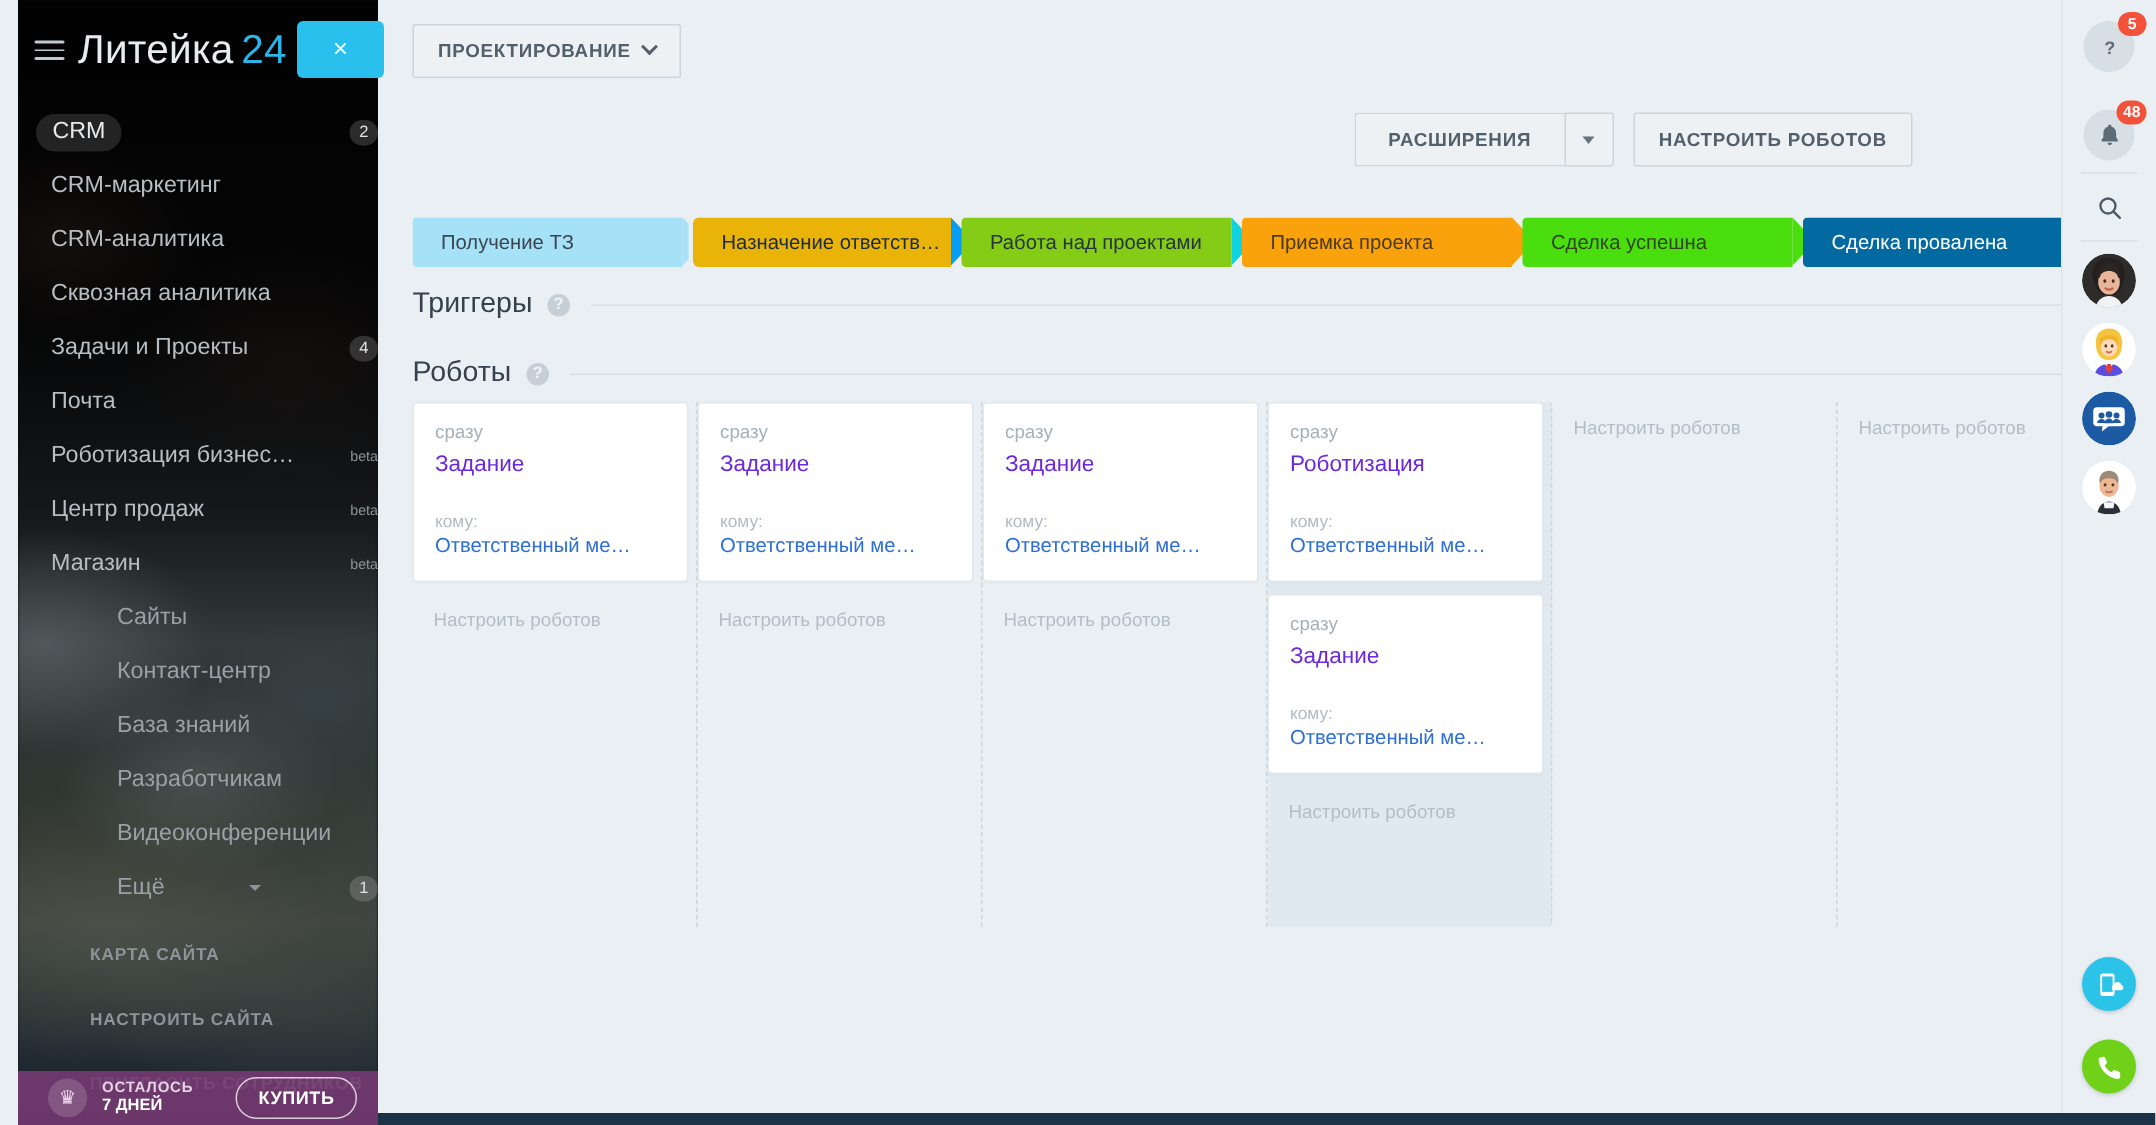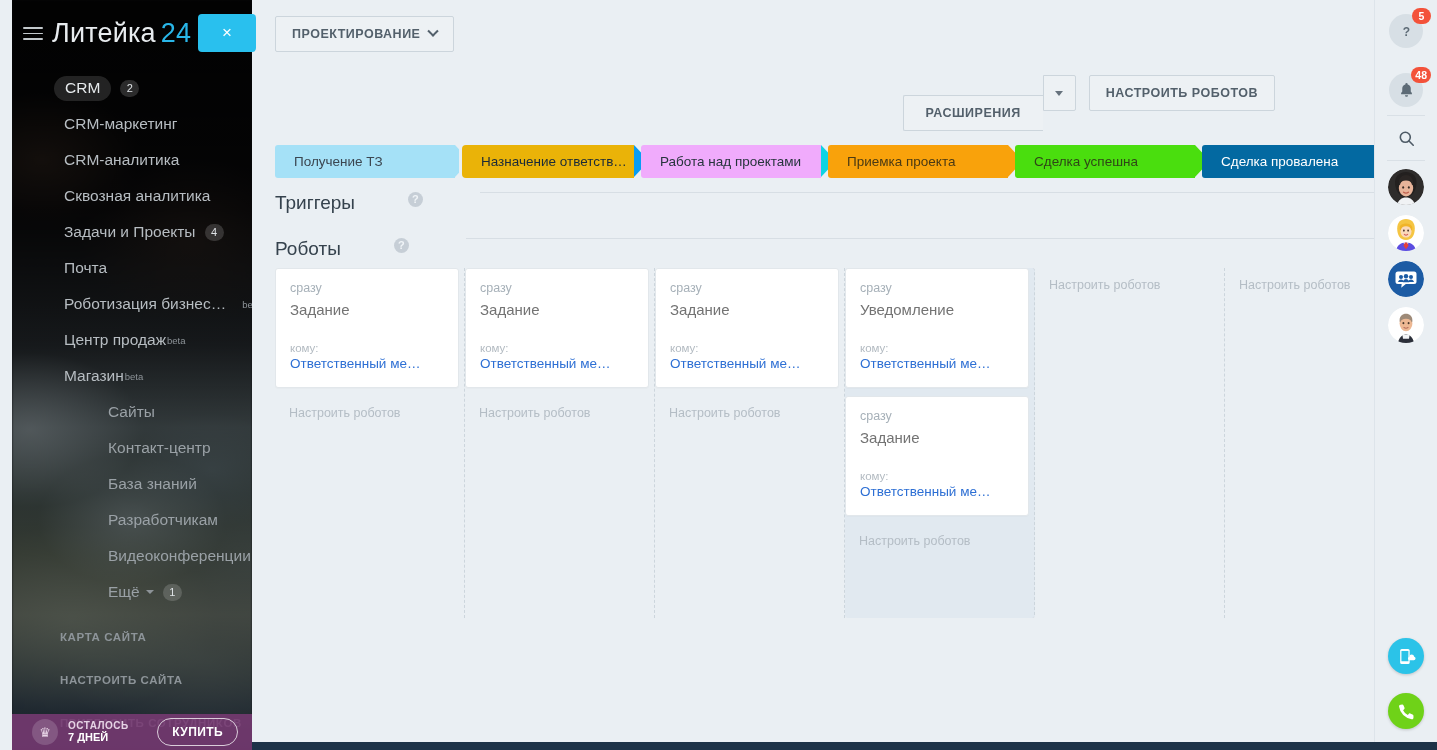--- a/index.html
+++ b/index.html
@@ -61,23 +61,23 @@
     position: absolute; left: 198px; top: 14px;
     width: 58px; height: 38px;
     background: #29c0ee; border-radius: 4px;
     color: #fff; font-size: 17px; line-height: 38px; text-align: center;
     cursor: pointer; z-index: 45;
   }
 
   .sb-nav { padding-top: 4px; }
   .sb-item {
     display: flex; align-items: center;
-    height: 36px; padding-left: 52px;
+    height: 36px; padding-left: 22px;
     font-size: 15.5px; color: #b7bdc2;
-    cursor: pointer; white-space: nowrap; position: relative;
+    cursor: pointer; white-space: nowrap; position: relative; justify-content: space-between;
   }
   .sb-item.dim { color: #9aa1a6; margin-left: 44px; }
   .sb-item .pill-on {
     background: rgba(255,255,255,0.13);
     border-radius: 13px; padding: 3px 11px 4px; color: #e6eaec;
     margin-left: -10px;
   }
   .badge {
     display: inline-block; min-width: 19px; height: 17px;
     margin-left: 9px; padding: 0 5px;
@@ -140,21 +140,21 @@
   .chev {
     display: inline-block; width: 8px; height: 8px; margin-left: 9px;
     border-right: 2px solid #53606b; border-bottom: 2px solid #53606b;
     transform: rotate(45deg) translate(-2px,-2px);
   }
   .toolbar-row2 {
     position: absolute; right: 99px; top: 75px;
     display: flex; gap: 13px;
   }
   .btn-split { display: flex; }
-  .btn-split .main { border-right: none; border-radius: 2px 0 0 2px; padding: 6px 22px; margin-top: 20px; }
+  .btn-split .main { border-right: none; border-radius: 2px 0 0 2px; padding: 6px 22px; }
   .btn-split .drop {
     width: 33px; padding: 0; border-radius: 0 2px 2px 0;
     border-left: 1px solid #ccd5dc;
   }
   .tri-down {
     width: 0; height: 0;
     border-left: 4.5px solid transparent; border-right: 4.5px solid transparent;
     border-top: 5.5px solid #66727d;
   }
 
@@ -179,21 +179,21 @@
     border-left: 15px solid currentColor;
   }
   .stage.sel {
     box-shadow: 0 0 0 3px #eaeff3, 0 0 0 4px rgba(255,255,255,0);
     border-radius: 4px 0 0 4px;
   }
 
   
   .sec-head {
     position: absolute; left: 35px; width: 1104px;
-    display: flex; align-items: flex-start; gap: 43px;
+    display: flex; align-items: center;
   }
   .sec-title { font-size: 19px; color: #35424d; font-weight: 400; }
   .q-icon {
     width: 15px; height: 15px; margin-left: 10px; flex: none;
     background: #c6ced6; border-radius: 50%;
     color: #f0f4f7; font-size: 11px; font-weight: bold;
     line-height: 15px; text-align: center; cursor: pointer;
   }
   .sec-rule { flex: 1; height: 1px; background: #d7dee4; margin-left: 14px; }
   #grid-wrap { position: absolute; left: 35px; top: 268px; width: 1104px; height: 350px; display: flex; }
@@ -203,21 +203,21 @@
     padding: 0 0 0 0; position: relative;
   }
   .col.highlight { background: #e1e9f0; border-radius: 3px; }
   .card {
     width: 184px; margin: 0 0 8px 0;
     background: #fff; border: 1px solid #e2e7eb; border-radius: 3px;
     padding: 12px 14px 16px;
     cursor: pointer; box-shadow: 0 1px 1px rgba(0,0,0,0.02);
   }
   .card .when { font-size: 12.5px; color: #a6b0b8; margin-bottom: 6px; }
-  .card .title { font-size: 15px; color: #737373; margin-bottom: 24px; }
+  .card .title { font-size: 15px; color: #6d28d9; margin-bottom: 24px; }
   .card .lbl { font-size: 11.5px; color: #b2bac1; margin-bottom: 2px; }
   .card .val { font-size: 13.5px; color: #2d6fd4; cursor: pointer; }
   .col-action {
     font-size: 12.5px; color: #b4bdc5; padding: 10px 0 0 14px; cursor: pointer;
   }
 
   
   #rail {
     position: absolute; right: 0; top: 0;
     width: 63px; height: 750px;
@@ -369,21 +369,21 @@
     <div class="btn">НАСТРОИТЬ РОБОТОВ</div>
   </div>
 
   <div id="stages">
       <div class="stage" style="background: rgb(165, 225, 247); color: rgb(165, 225, 247); width: 180px;">
         <span style="color: rgb(59, 70, 80); position: relative; z-index: 2;">Получение ТЗ</span>
       </div>
       <div class="stage sel" style="background: #eab308; color: rgb(7, 157, 244); width: 172px;">
         <span style="color: rgb(27, 43, 56); position: relative; z-index: 2;">Назначение ответств…</span>
       </div>
-      <div class="stage" style="background: #f0abfc; color: rgb(15, 211, 227); width: 180px;">
+      <div class="stage" style="background: #84cc16; color: rgb(15, 211, 227); width: 180px;">
         <span style="color: rgb(38, 52, 60); position: relative; z-index: 2;">Работа над проектами</span>
       </div>
       <div class="stage" style="background: rgb(249, 162, 11); color: rgb(249, 162, 11); width: 180px;">
         <span style="color: rgb(74, 58, 20); position: relative; z-index: 2;">Приемка проекта</span>
       </div>
       <div class="stage" style="background: rgb(74, 222, 14); color: rgb(74, 222, 14); width: 180px;">
         <span style="color: rgb(47, 70, 23); position: relative; z-index: 2;">Сделка успешна</span>
       </div>
       <div class="stage" style="background: #0369a1; color: rgb(251, 66, 66); width: 180px;">
         <span style="color: rgb(255, 255, 255); position: relative; z-index: 2;">Сделка провалена</span>
@@ -426,21 +426,21 @@
           <div class="when">сразу</div>
           <div class="title">Задание</div>
           <div class="lbl">кому:</div>
           <div class="val">Ответственный ме…</div>
         </div>
         <div class="col-action">Настроить роботов</div>
       </div>
       <div class="col highlight">
         <div class="card">
           <div class="when">сразу</div>
-          <div class="title">Уведомление</div>
+          <div class="title">Роботизация</div>
           <div class="lbl">кому:</div>
           <div class="val">Ответственный ме…</div>
         </div>
         <div class="card">
           <div class="when">сразу</div>
           <div class="title">Задание</div>
           <div class="lbl">кому:</div>
           <div class="val">Ответственный ме…</div>
         </div>
         <div class="col-action">Настроить роботов</div>

